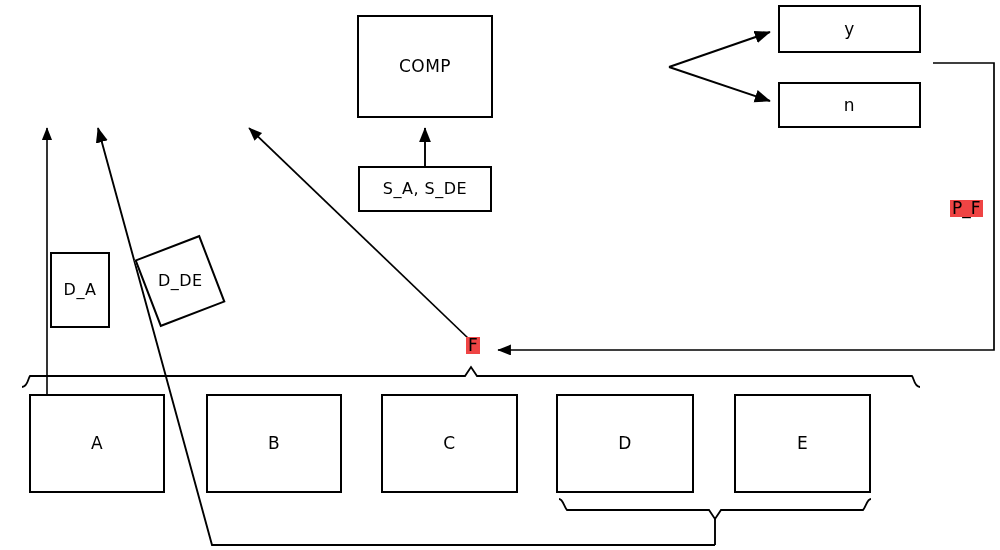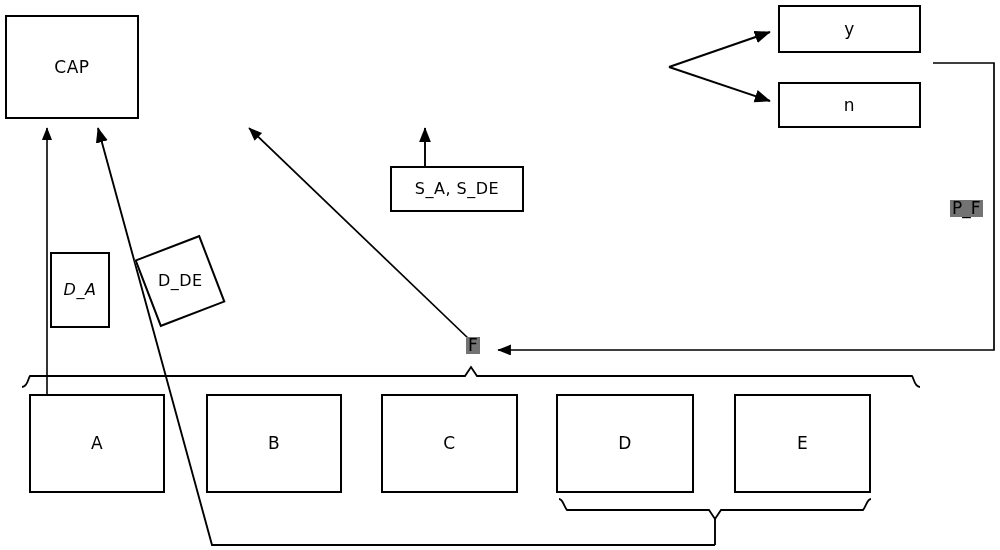--- a/index.html
+++ b/index.html
@@ -56,21 +56,21 @@
     justify-content: center;
     transform: rotate(-21deg);
   }
   .free-label {
     position: absolute;
     font-family: "DejaVu Sans", sans-serif;
     font-size: 17px;
     color: #000000;
     white-space: nowrap;
     line-height: 1;
-    background: #737373;
+    background: #ef4444;
     padding: 0 2px;
   }
 </style>
 </head>
 <body>
 
 <div id="diagram-root">
 
   <svg class="layer" viewBox="0 0 1000 550">
     <defs>
@@ -113,40 +113,40 @@
 
     <g>
       <path d="M559,499 C563,499 564,507 567,510 L709,510 L715,519 L721,510 L863,510 C866,507 867,499 871,499" stroke="#000000" stroke-width="1.8" fill="none" stroke-linejoin="miter"></path>
     </g>
 
     <g>
       <path d="M715,519 L715,545" stroke="#000000" stroke-width="1.9" fill="none"></path>
     </g>
   </svg>
 
-  <div class="node-box" style="left:5px; top:15px; width:134px; height:104px;">
-    <span class="node-label">CAP</span>
-  </div>
 
 
+  <div class="node-box" style="left:357px; top:15px; width:136px; height:103px;">
+    <span class="node-label">COMP</span>
+  </div>
 
 
   <div class="node-box" style="left:778px; top:5px; width:143px; height:48px;">
     <span class="node-label">y</span>
   </div>
 
   <div class="node-box" style="left:778px; top:82px; width:143px; height:46px;">
     <span class="node-label">n</span>
   </div>
 
-  <div class="node-box" style="left:358px; top:166px; width:134px; height:46px;margin-left:32px;">
+  <div class="node-box" style="left:358px; top:166px; width:134px; height:46px;">
     <span class="node-label small-label">S_A, S_DE</span>
   </div>
 
-  <div class="node-box" style="left:50px; top:252px; width:60px; height:76px;font-style:italic;">
+  <div class="node-box" style="left:50px; top:252px; width:60px; height:76px;">
     <span class="node-label small-label">D_A</span>
   </div>
 
   <div class="rot-box" style="left:145px; top:245px; width:70px; height:72px;">
     <span class="node-label small-label" style="transform: rotate(21deg);">D_DE</span>
   </div>
 
   <div class="node-box" style="left:29px; top:394px; width:136px; height:99px;">
     <span class="node-label">A</span>
   </div>

